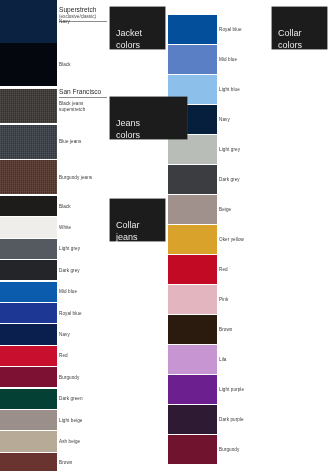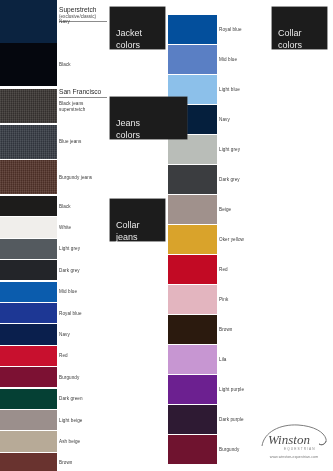--- a/index.html
+++ b/index.html
@@ -177,23 +177,14 @@
   </div>
 
   <div class="card" style="left:110px;top:199px;width:55px;height:42px;">
     <span><span style="display:block">Collar</span><span style="display:block">jeans</span></span>
   </div>
 
   <div class="card" style="left:272px;top:7px;width:55px;height:42px;">
     <span><span style="display:block">Collar</span><span style="display:block">colors</span></span>
   </div>
 
-  <div class="logo">
-    <svg width="72" height="32" viewBox="0 0 72 32">
-      <path d="M4 24 C6 10, 22 2, 40 3 C56 4, 66 10, 68 17 C69 21, 65 24, 61 22" fill="none" stroke="#6e6e6e" stroke-width="0.9"></path>
-      <path d="M61 22 C64 24, 67 22, 68 19" fill="none" stroke="#6e6e6e" stroke-width="0.9"></path>
-      <text x="10" y="22" font-family="'Liberation Serif', serif" font-style="italic" font-size="13" fill="#4a4a4a">Winston</text>
-      <text x="26" y="27.5" font-family="'Liberation Sans', sans-serif" font-size="3.2" letter-spacing="1.1" fill="#8a8a8a">EQUESTRIAN</text>
-    </svg>
-    <div class="logo-url">www.winston-equestrian.com</div>
-  </div>
 
 </div>
 
 </body></html>

